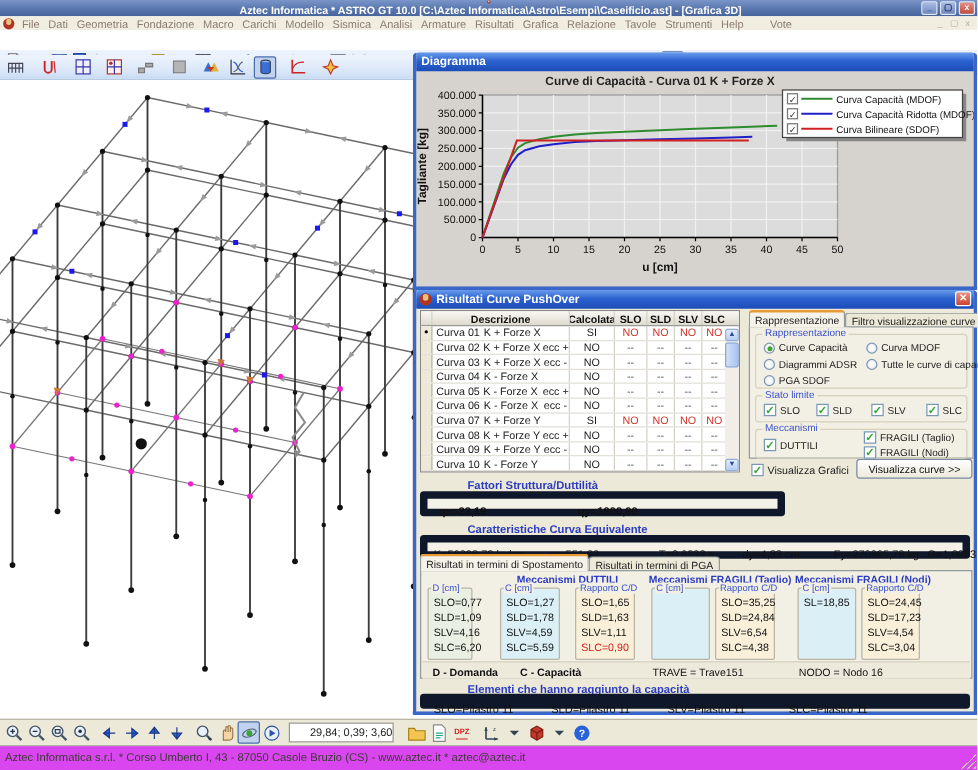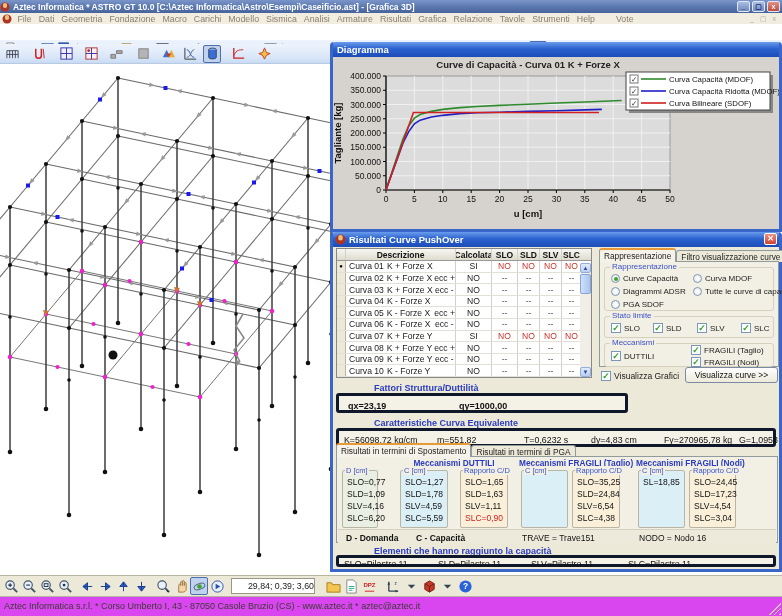--- a/index.html
+++ b/index.html
@@ -3,21 +3,21 @@
 <meta charset="utf-8">
 <style>
 * { box-sizing: border-box; margin:0; padding:0; }
 html,body { width:782px; height:616px; overflow:hidden; }
 body { font-family:"Liberation Sans",sans-serif; font-size:9px; background:#fff; }
 #app { position:relative; width:782px; height:616px; overflow:hidden; }
 
 
 #titlebar { position:absolute; left:0; top:0; width:782px; height:13px;
   background:linear-gradient(180deg,#7b95c9 0%,#5c7ab0 50%,#46639c 100%);
-  color:#fff; display:flex; align-items:center; }
+  color:#fff; display:flex; align-items:center;flex-direction:column; }
 #titlebar .ttext { font-weight:bold; font-size:8.5px; margin-left:3px; white-space:nowrap; }
 .winbtns { position:absolute; right:2px; top:1px; display:flex; gap:2px; }
 .winbtn { width:13px; height:11px; background:linear-gradient(180deg,#a9bce4,#7189bd); border:1px solid #dfe7f5; border-radius:2px; color:#10275e; font-size:7px; line-height:9px; text-align:center; font-weight:bold;}
 .winbtn.close { background:linear-gradient(180deg,#e49086,#c04a3a); color:#fff;}
 
 #menubar { position:absolute; left:0; top:13px; width:782px; height:11px; background:#f1eee1; display:flex; align-items:center; }
 .menu-item { color:#8a7d6e; font-size:8.8px; padding:0 3.5px; white-space:nowrap; }
 .menu-item.gap { margin-left:14px; }
 #menubar .mini-ctl { position:absolute; right:4px; color:#b0a999; font-size:7px; letter-spacing:2px;}
 
@@ -77,21 +77,21 @@
 .radio { position:absolute; display:flex; align-items:center; gap:3px; font-size:8px; color:#222; white-space:nowrap;}
 .radio .rdot { width:9px; height:9px; border-radius:50%; border:1px solid #7a98b5; background:radial-gradient(#fff,#e8e8e8); position:relative; flex:0 0 auto;}
 .radio.sel .rdot::after { content:""; position:absolute; left:2px; top:2px; width:4px; height:4px; border-radius:50%; background:#3aa62a;}
 .chk { position:absolute; display:flex; align-items:center; gap:3px; font-size:8px; color:#222; white-space:nowrap;}
 .chk .cbox { width:10px; height:10px; border:1px solid #7a98b5; background:#fff; color:#2da32d; font-size:9px; line-height:9px; font-weight:bold; text-align:center; flex:0 0 auto;}
 #visualizza-row { position:absolute; left:268px; top:124px; font-size:8.5px;}
 #visualizza-btn { position:absolute; left:352px; top:120px; width:93px; height:16px; border:1px solid #7a8aa5; border-radius:3px; background:linear-gradient(180deg,#fefefe,#eeeadb); font-size:8.5px; text-align:center; line-height:14px; color:#111;}
 
 
 .sec-title { position:absolute; color:#2b3cc0; font-weight:bold; font-size:9px; white-space:nowrap;padding-left:35px;}
-.sec-box { position:absolute; background:#f4f1e6; border:3px solid #0f172a; border-radius:3px; }
+.sec-box { position:absolute; background:#f4f1e6; border:6px solid #0f172a; border-radius:3px; }
 .val { position:absolute; color:#111; font-size:9px; font-weight:bold; white-space:nowrap;}
 .val.plain { font-weight:normal; font-size:8.8px; }
 
 
 #res-panel { position:absolute; left:3px; top:209px; width:442px; height:87px; border:1px solid #919b9c; background:#f2efe4; }
 .res-title { position:absolute; top:1px; color:#2b3cc0; font-weight:bold; font-size:8.3px; text-align:center; white-space:nowrap;}
 .res-box { position:absolute; top:13px; height:58px; border:1px solid #b9b5a2; border-radius:2px; }
 .res-box .bh { position:absolute; top:-5px; left:2px; background:#f2efe4; color:#3b52c8; padding:0 1px; font-size:7.5px; white-space:nowrap;}
 .res-box .bv { position:absolute; left:4px; font-size:8.5px; color:#111; white-space:nowrap;}
 .res-box .bv.red { color:#d02020; }

